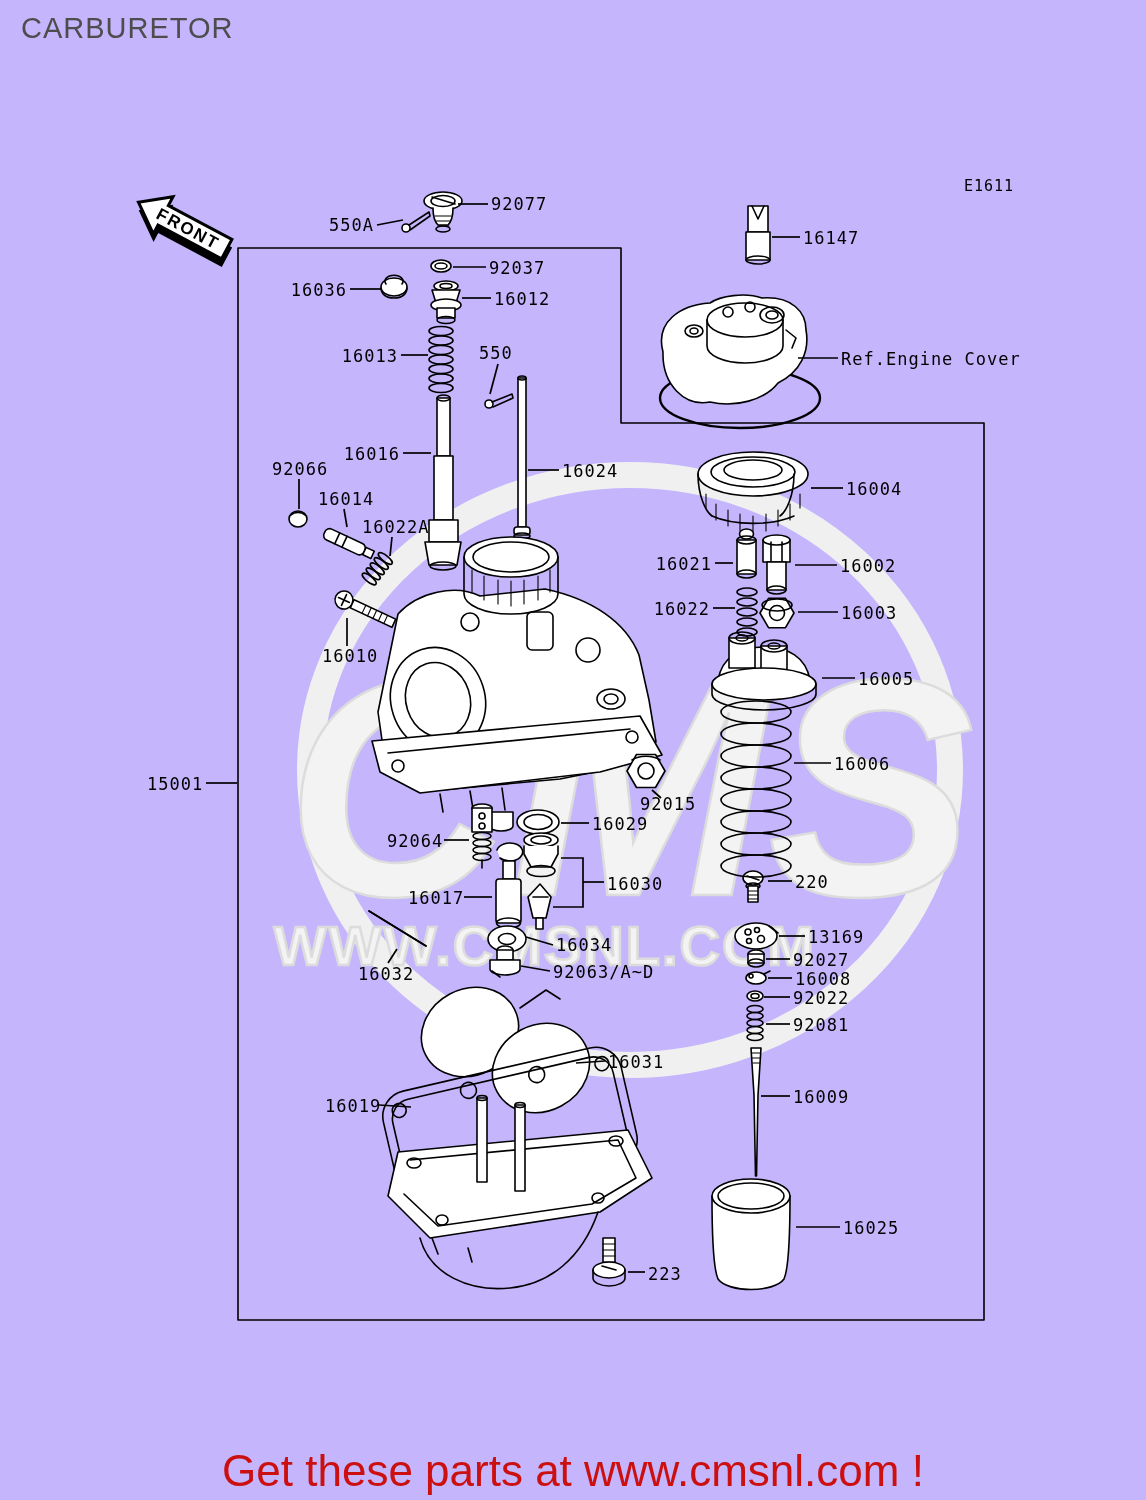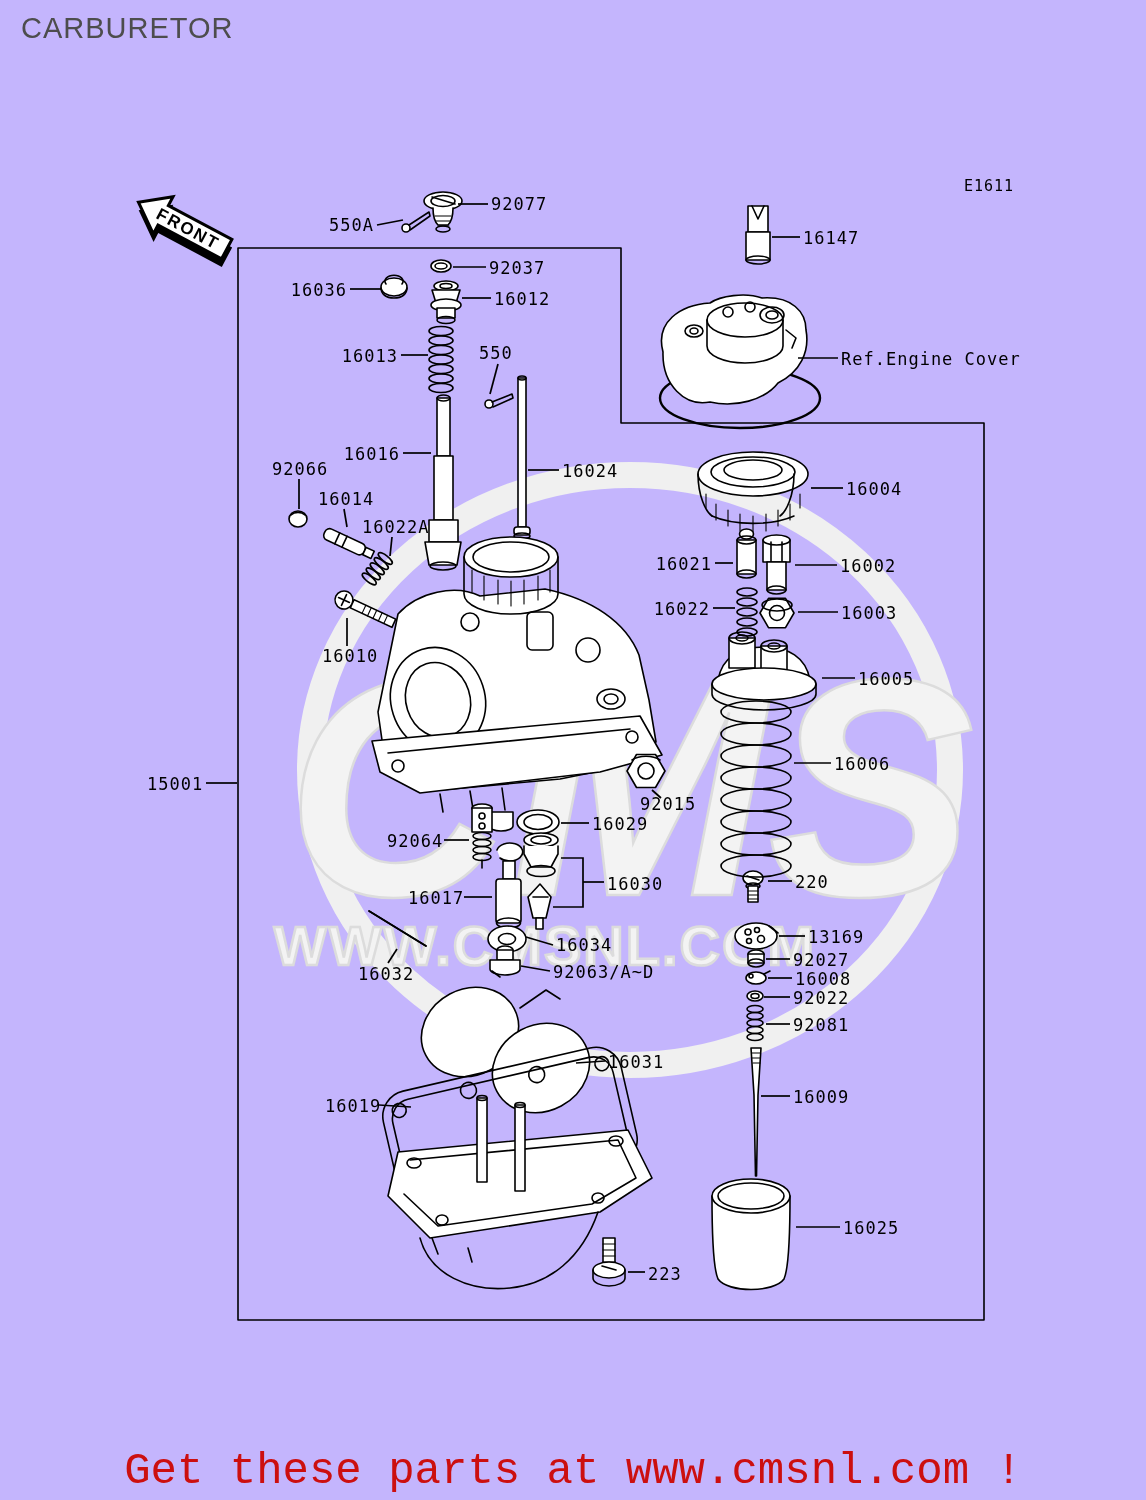--- a/index.html
+++ b/index.html
@@ -1,21 +1,21 @@
 <!DOCTYPE html>
 <html><head>
 <meta charset="utf-8">
 <style>
   html,body{margin:0;padding:0;background:#ffffff;}
   #page{position:relative;width:1146px;height:1500px;background:#c4b5fd;overflow:hidden;
         font-family:"Liberation Sans",sans-serif;}
   #page-title{position:absolute;left:21px;top:12px;font-size:29px;color:#4d4d4d;
         letter-spacing:1px;font-family:"Liberation Sans",sans-serif;}
   #footer-banner{position:absolute;left:0;right:0;top:1446px;text-align:center;
-        font-size:44px;color:#cc0f0f;font-family:Liberation Mono, monospace;}
+        font-size:44px;color:#cc0f0f;font-family:Liberation Sans, sans-serif;}
   svg{position:absolute;left:0;top:0;}
   
   #art *, #frame, .cover *{fill:none;stroke:#000;stroke-width:1.6;stroke-linecap:round;stroke-linejoin:round;}
   .wf{fill:#fff !important;}
   .bk{fill:#000 !important;stroke:none !important;}
   .thick{stroke-width:2.4 !important;}
   .thin{stroke-width:1.1 !important;}
   .plabel{font-family:"DejaVu Sans Mono",monospace;font-size:17px;letter-spacing:1px;
         fill:#000;stroke:none;}
   .dcode{font-family:"DejaVu Sans Mono",monospace;font-size:15px;letter-spacing:1px;fill:#000;}

